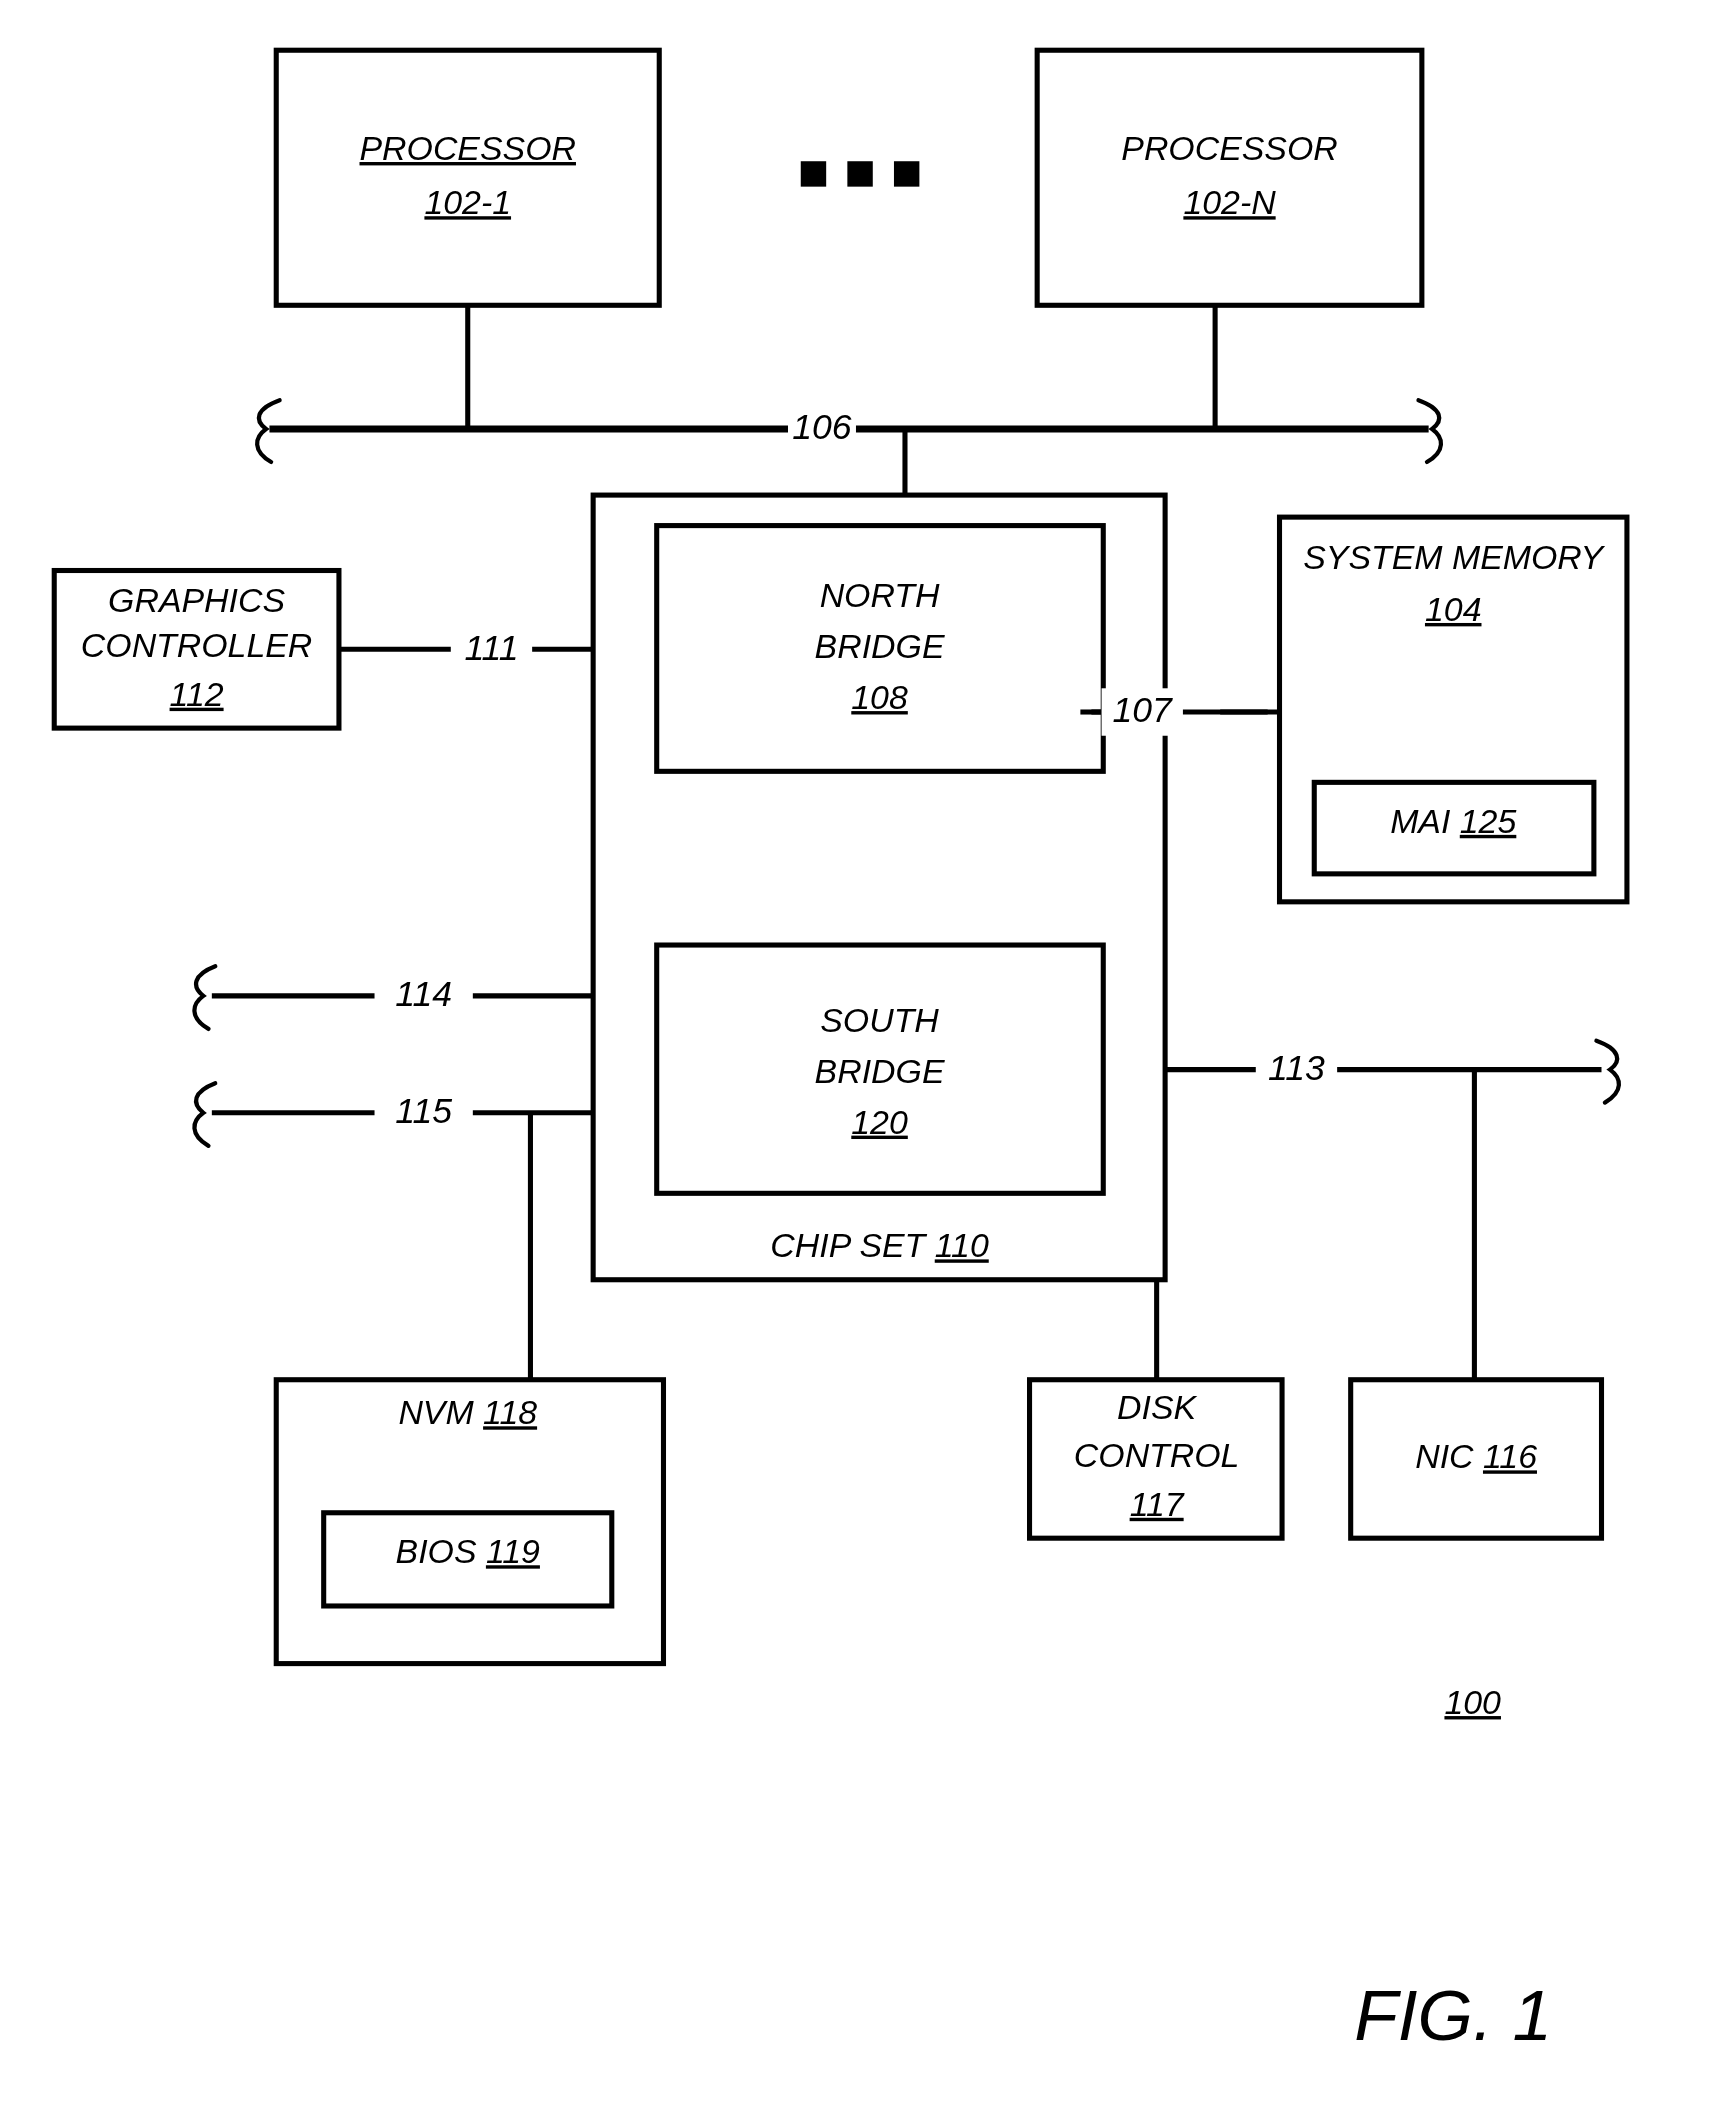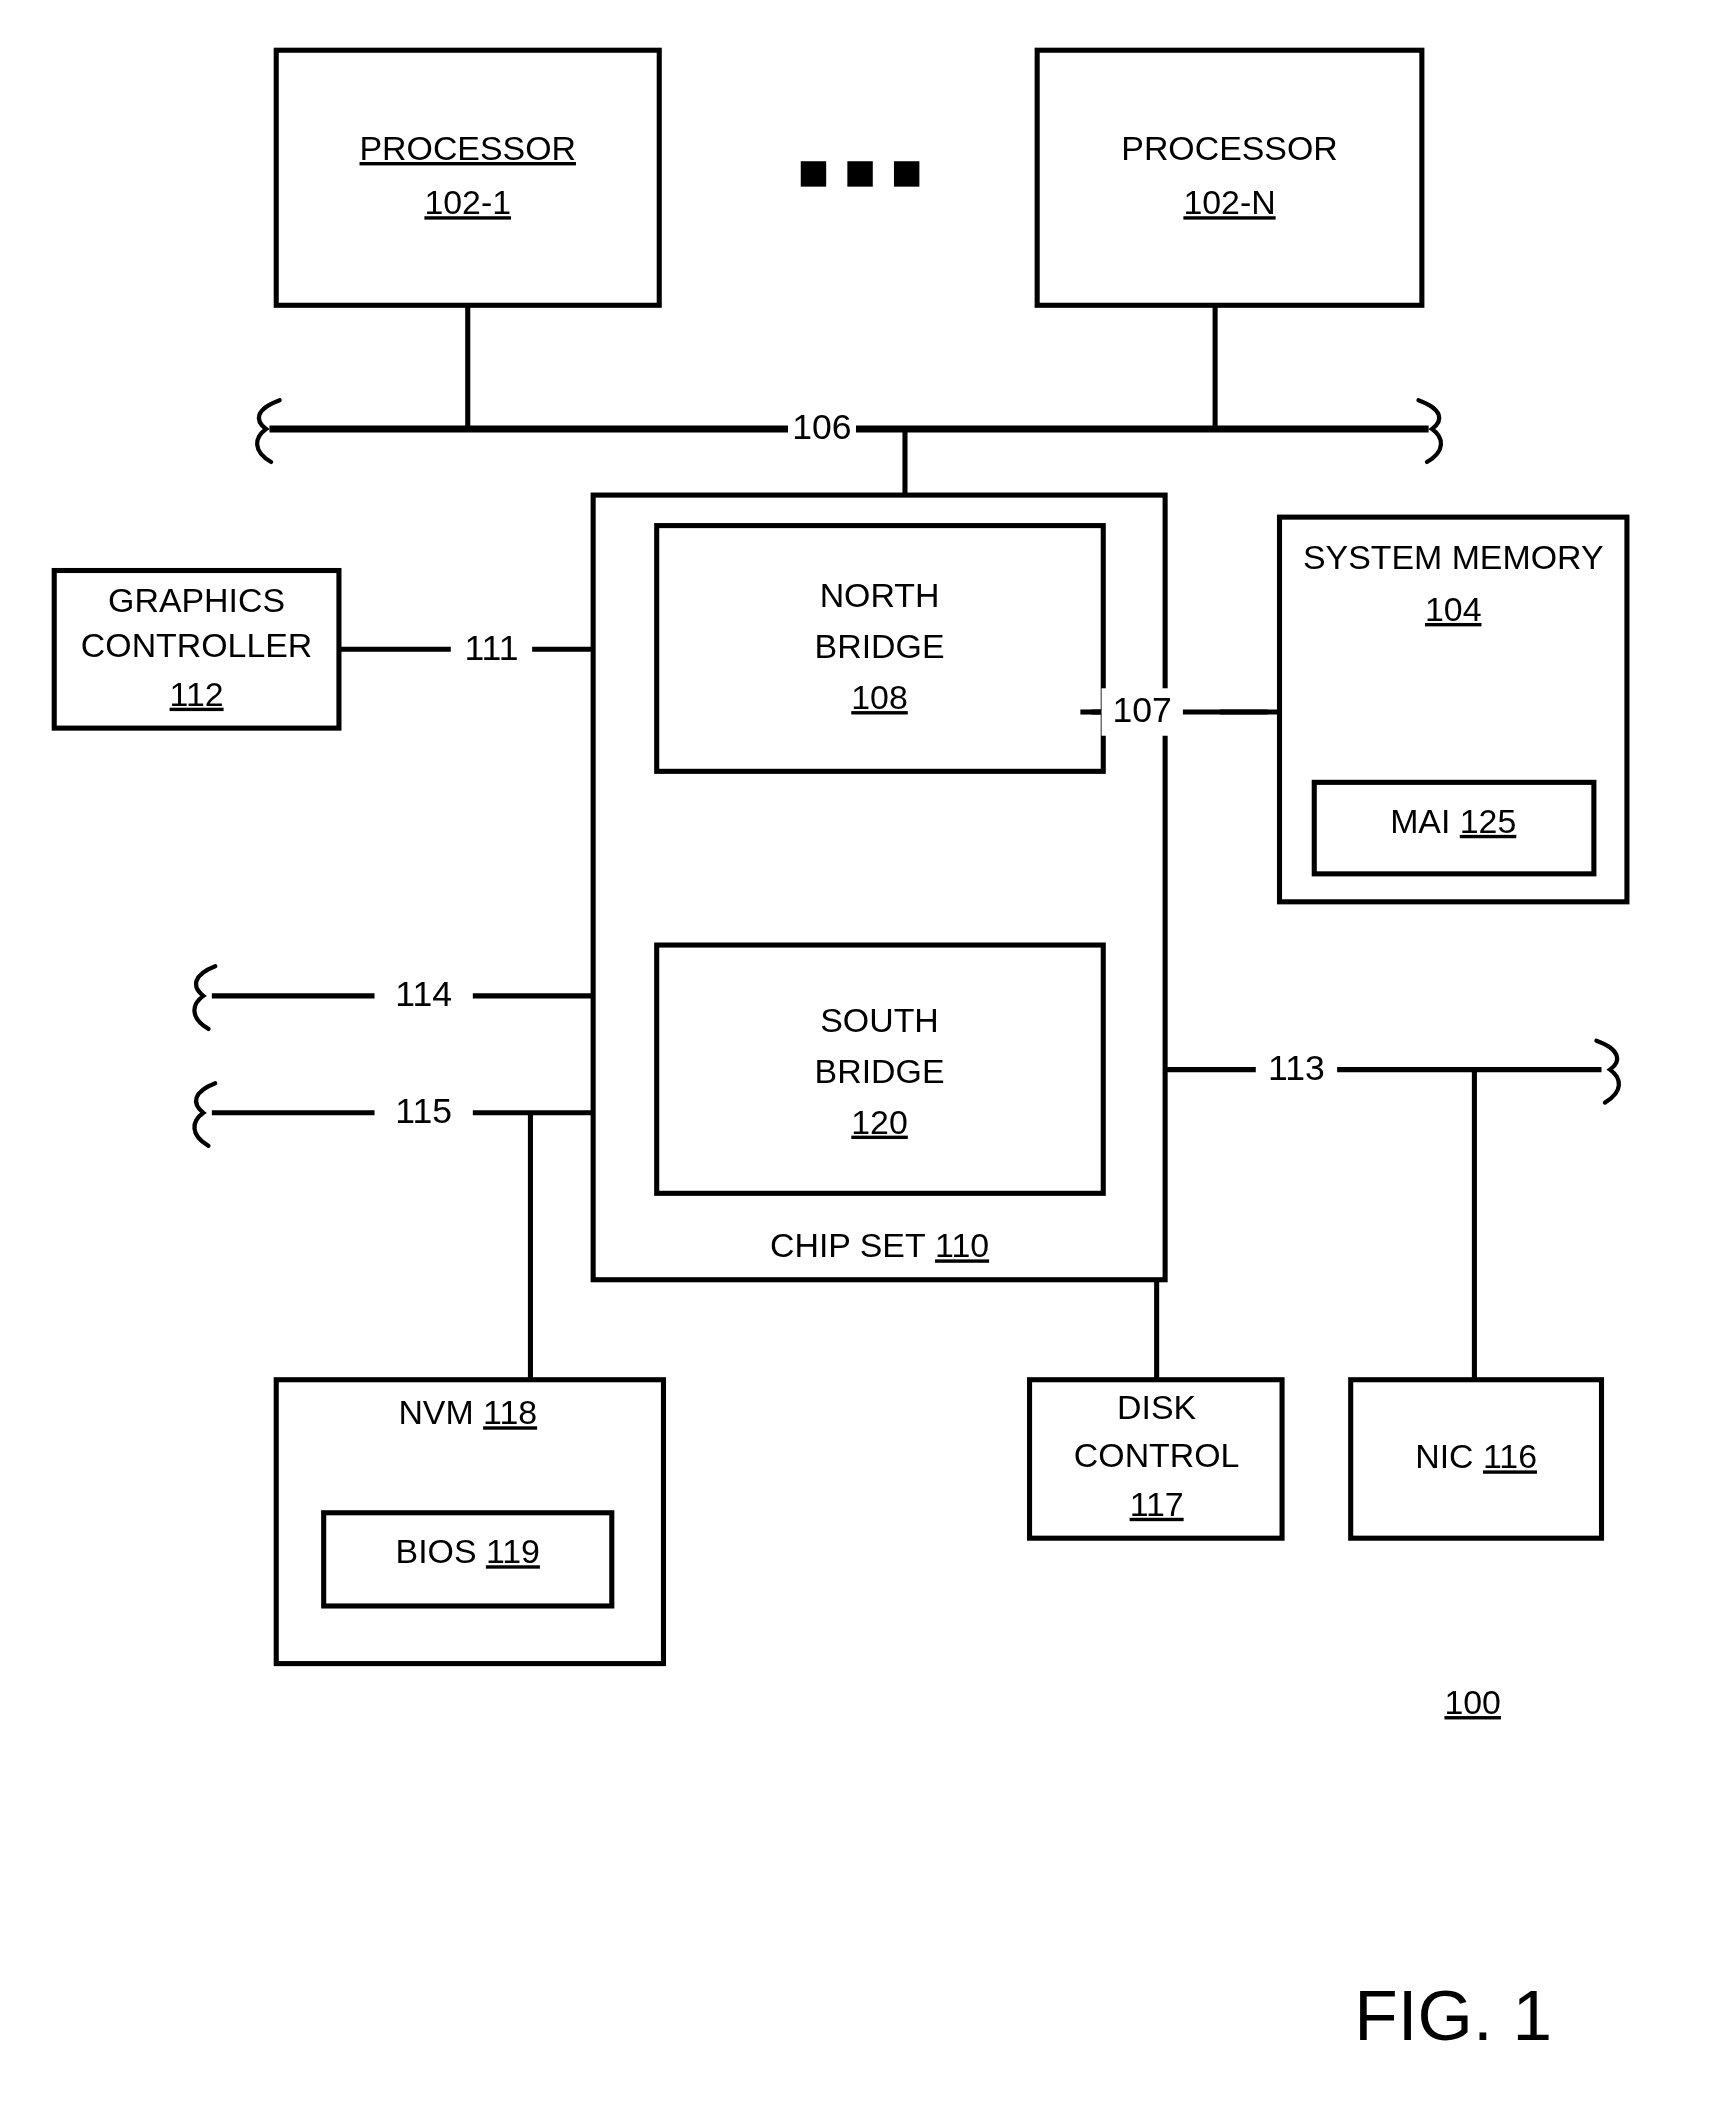--- a/index.html
+++ b/index.html
@@ -12,20 +12,21 @@
     width: 1732px;
     height: 2107px;
     font-family: "Liberation Sans", sans-serif;
     overflow: hidden;
   }
   #figure-root {
     position: relative;
     width: 1600px;
     height: 2107px;
     background: #ffffff;
+    font-style: italic;
   }
   svg#diagram {
     display: block;
     width: 1732px;
     height: 2107px;
   }
   .box {
     fill: #ffffff;
     stroke: #000000;
     stroke-width: 6;

